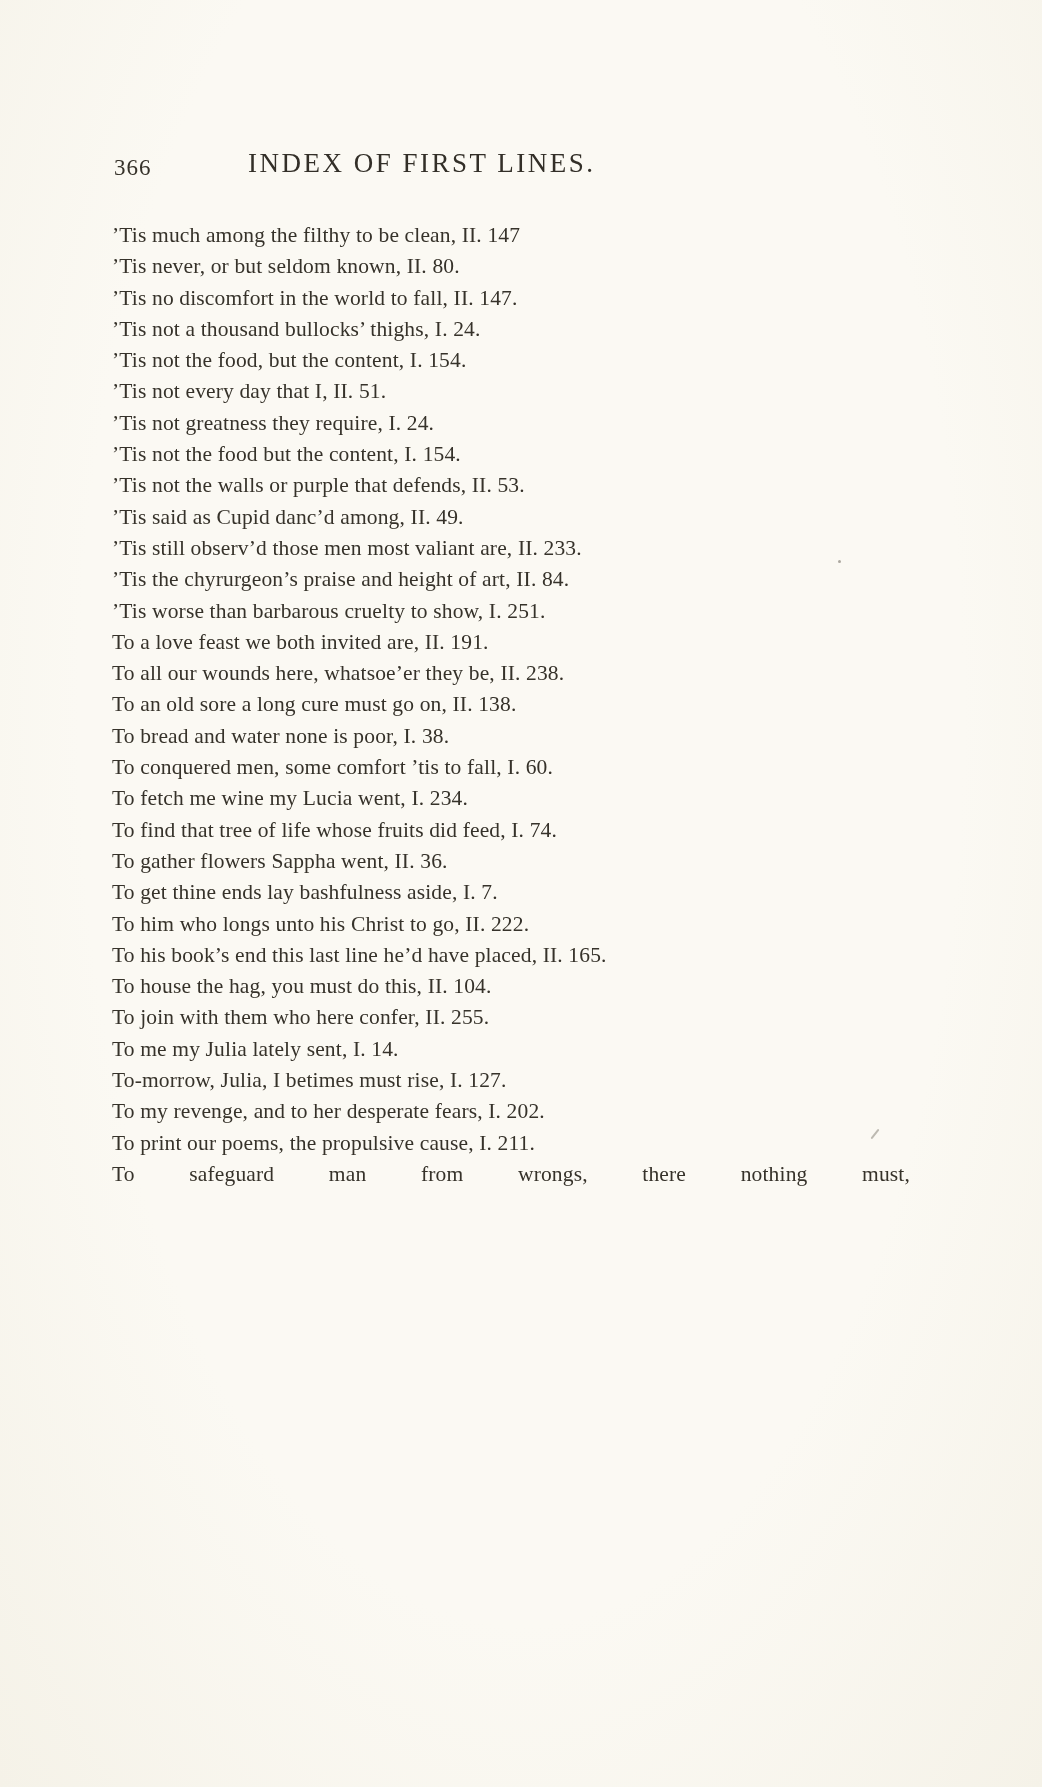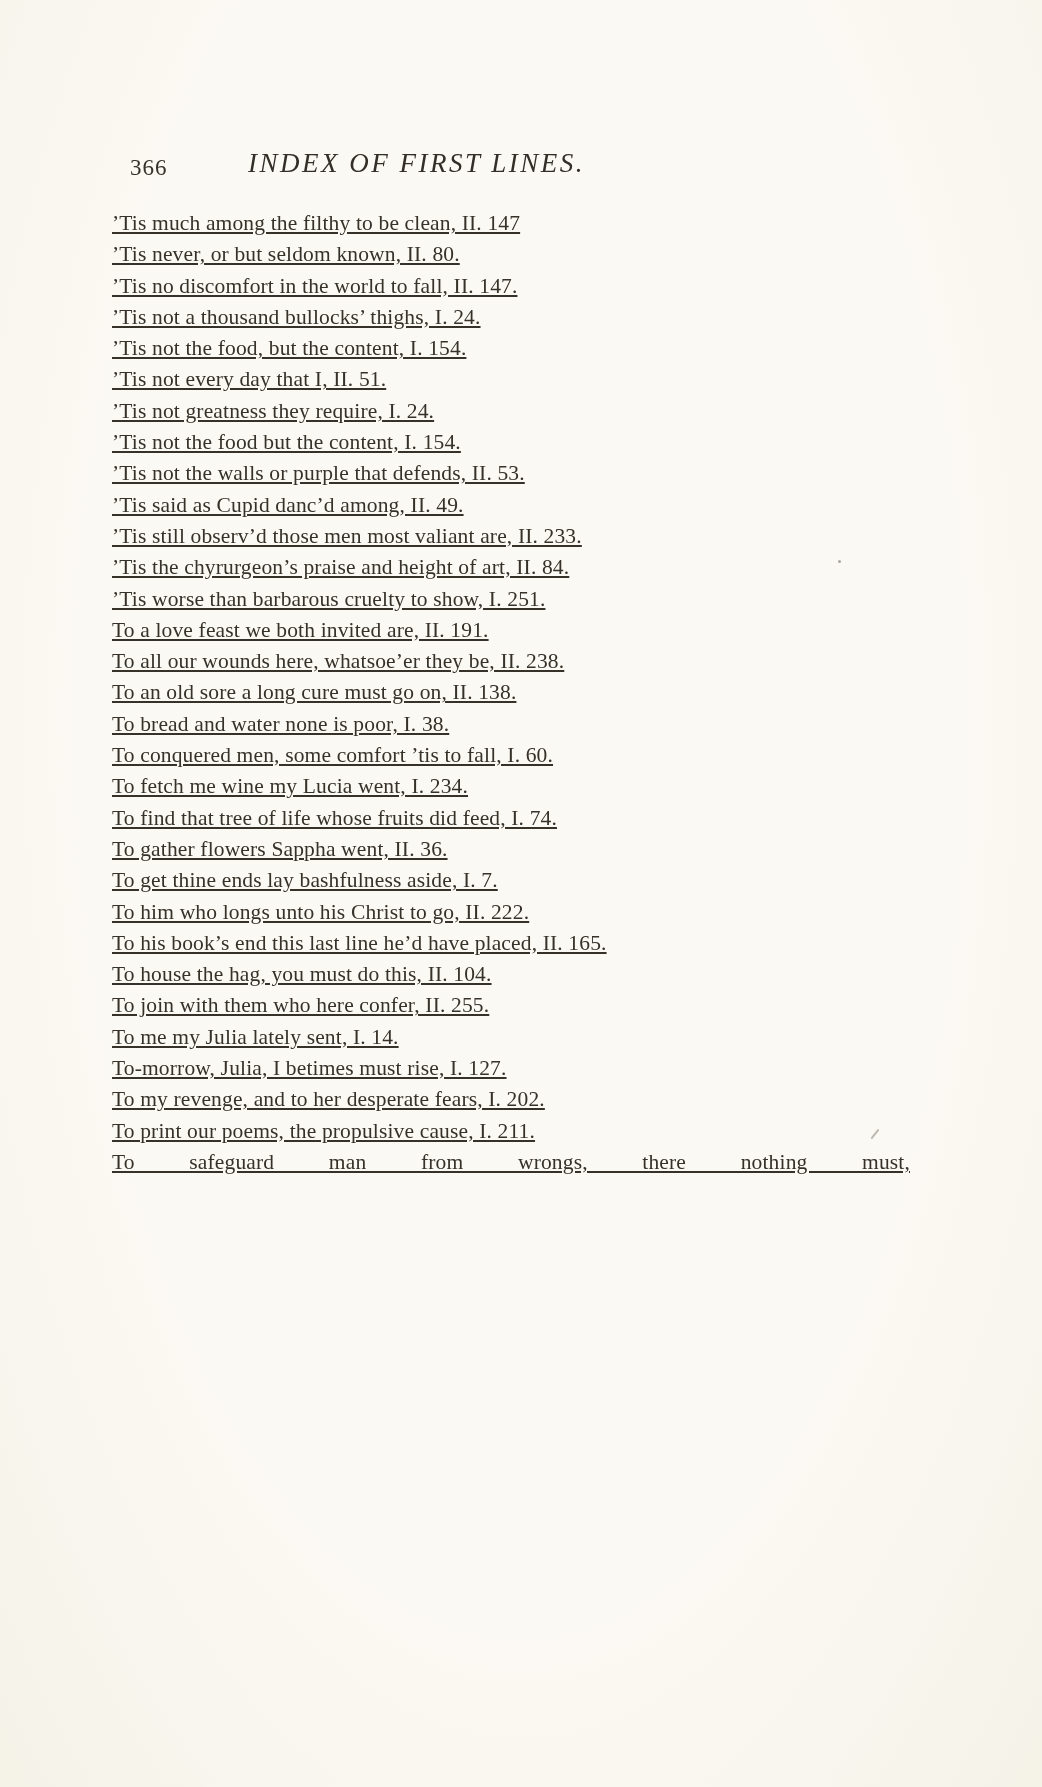--- a/index.html
+++ b/index.html
@@ -25,37 +25,36 @@
     width: 798px;
   }
 
   .page-header {
     position: relative;
     height: 54px;
   }
 
   .page-number {
     position: absolute;
-    left: 18px;
+    left: 2px;
     top: 9px;
     font-size: 23px;
     letter-spacing: 1px;
   }
 
   .page-title {
     position: absolute;
     left: 136px;
     top: 2px;
     font-size: 27px;
-    font-style: italic;
     letter-spacing: 2.5px;
     color: #332f28;
   }
 
-  .entries { margin-top: 8px; text-decoration: underline; }
+  .entries { margin-top: 20px; }
 
   .entry {
     font-size: 21.5px;
     line-height: 31.3px;
     white-space: nowrap;
     letter-spacing: 0.15px;
   }
 
   .entry.justify {
     white-space: normal;

